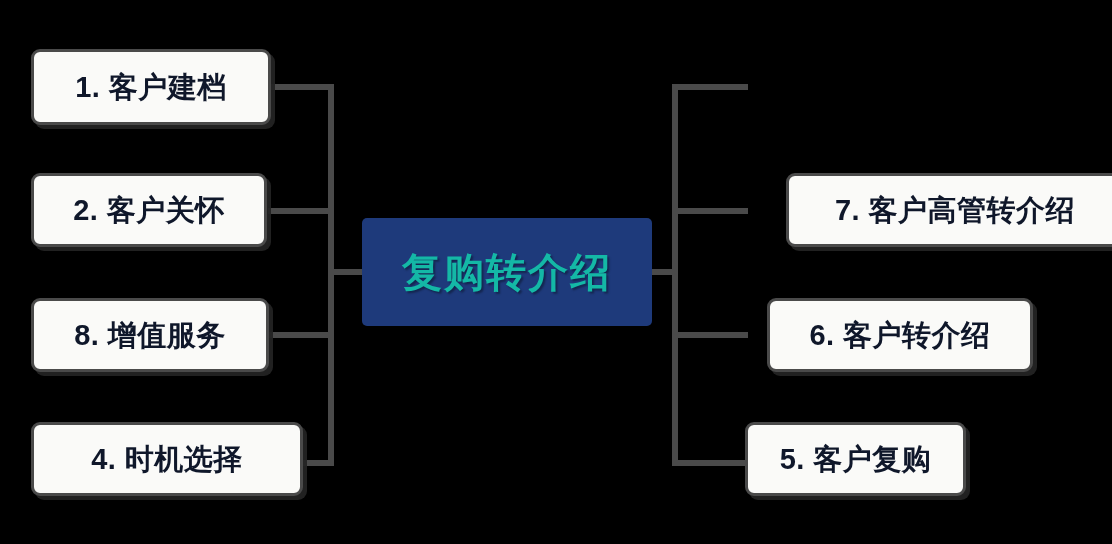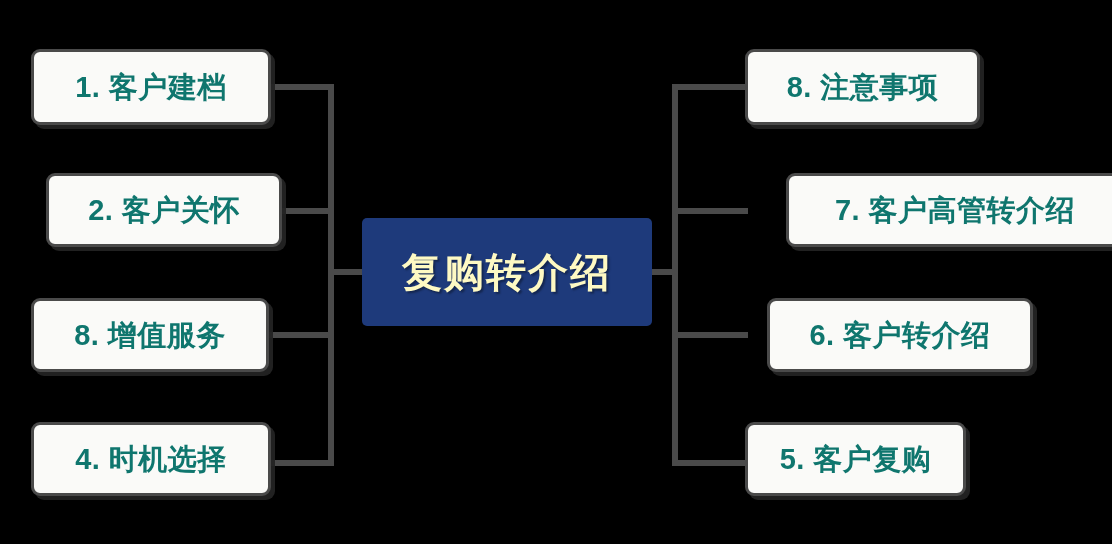--- a/index.html
+++ b/index.html
@@ -30,40 +30,40 @@
     box-sizing: border-box;
     background: #fafaf8;
     border: 3px solid #4a4a4a;
     border-radius: 9px;
     display: flex;
     align-items: center;
     justify-content: center;
     box-shadow: 4px 4px 0 0 rgba(35,35,35,0.95);
   }
   .node-label {
-    color: #0f766e;
+    color: #0f172a;
     font-weight: bold;
     font-size: 29px;
     letter-spacing: 0.5px;
     white-space: nowrap;
     line-height: 1;
   }
 
   
   .center-node {
     position: absolute;
     box-sizing: border-box;
     background: #1e3a7b;
     border-radius: 5px;
     display: flex;
     align-items: center;
     justify-content: center;
   }
   .center-label {
-    color: #fef9c3;
+    color: #14b8a6;
     font-weight: bold;
     font-size: 40px;
     letter-spacing: 2px;
     white-space: nowrap;
     line-height: 1;
     text-shadow: 2px 2px 2px rgba(0,0,0,0.35);
   }
 </style>
 </head>
 <body>
@@ -87,35 +87,32 @@
   <div class="line line-h" style="left:646px; top:269px; width:32px;"></div>
 
   <div class="center-node" style="left:362px; top:218px; width:290px; height:108px;">
     <span class="center-label">复购转介绍</span>
   </div>
 
   <div class="node" style="left:31px; top:49px; width:240px; height:76px;">
     <span class="node-label">1. 客户建档</span>
   </div>
 
-  <div class="node" style="left:46px; top:173px; width:236px; height:74px;">
+  <div class="node" style="left:31px; top:173px; width:236px; height:74px;">
     <span class="node-label">2. 客户关怀</span>
   </div>
 
   <div class="node" style="left:31px; top:298px; width:238px; height:74px;">
     <span class="node-label">8. 增值服务</span>
   </div>
 
-  <div class="node" style="left:31px; top:422px; width:240px; height:74px;">
+  <div class="node" style="left:31px; top:422px; width:272px; height:74px;">
     <span class="node-label">4. 时机选择</span>
   </div>
 
-  <div class="node" style="left:745px; top:49px; width:235px; height:76px;">
-    <span class="node-label">8. 注意事项</span>
-  </div>
 
   <div class="node" style="left:786px; top:173px; width:338px; height:74px;">
     <span class="node-label">7. 客户高管转介绍</span>
   </div>
 
   <div class="node" style="left:745px; top:298px; width:266px; height:74px;margin-left:22px;">
     <span class="node-label">6. 客户转介绍</span>
   </div>
 
   <div class="node" style="left:745px; top:422px; width:221px; height:74px;">

